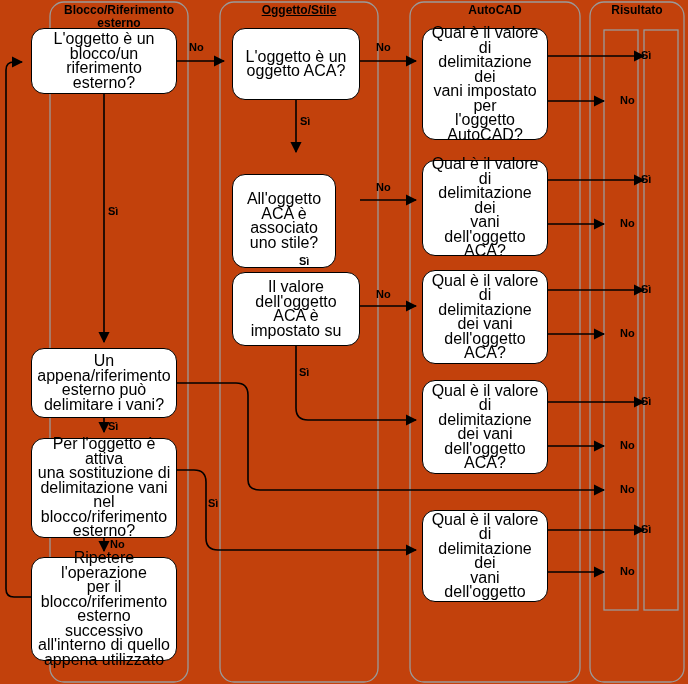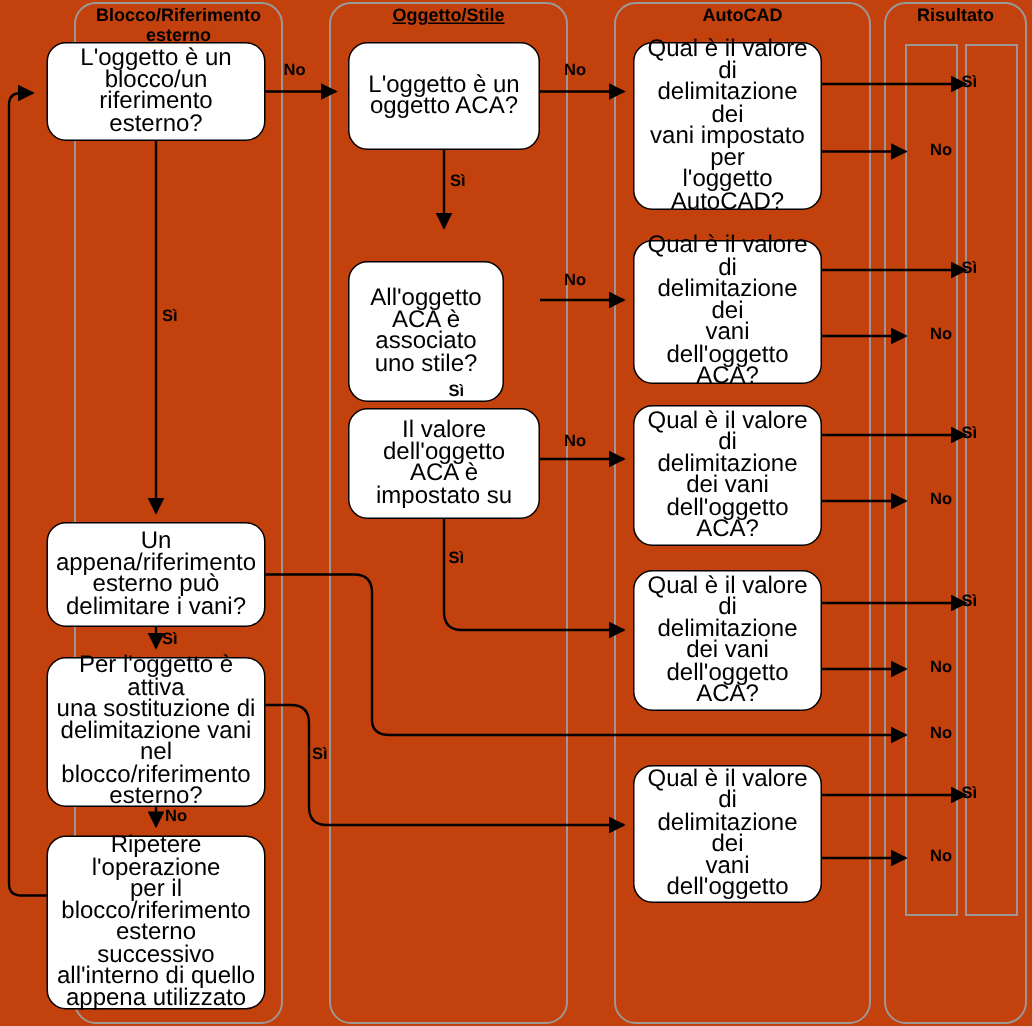--- a/index.html
+++ b/index.html
@@ -99,21 +99,21 @@
 blocco/un
 riferimento esterno?</div>
   <div class="node" style="left:31px;  top:348px; width:146px; height:70px;">Un appena/riferimento
 esterno può
 delimitare i vani?</div>
   <div class="node" style="left:31px;  top:438px; width:146px; height:100px;">Per l'oggetto è attiva
 una sostituzione di
 delimitazione vani nel
 blocco/riferimento
 esterno?</div>
-  <div class="node" style="left:31px;  top:557px; width:146px; height:116px;">Ripetere l'operazione
+  <div class="node" style="left:31px;  top:557px; width:146px; height:104px;">Ripetere l'operazione
 per il
 blocco/riferimento
 esterno successivo
 all'interno di quello
 appena utilizzato</div>
 
   <div class="node" style="left:232px; top:28px;  width:128px; height:72px;">L'oggetto è un
 oggetto ACA?</div>
   <div class="node" style="left:232px; top:174px; width:104px; height:94px;">All'oggetto ACA è
 associato uno stile?</div>

